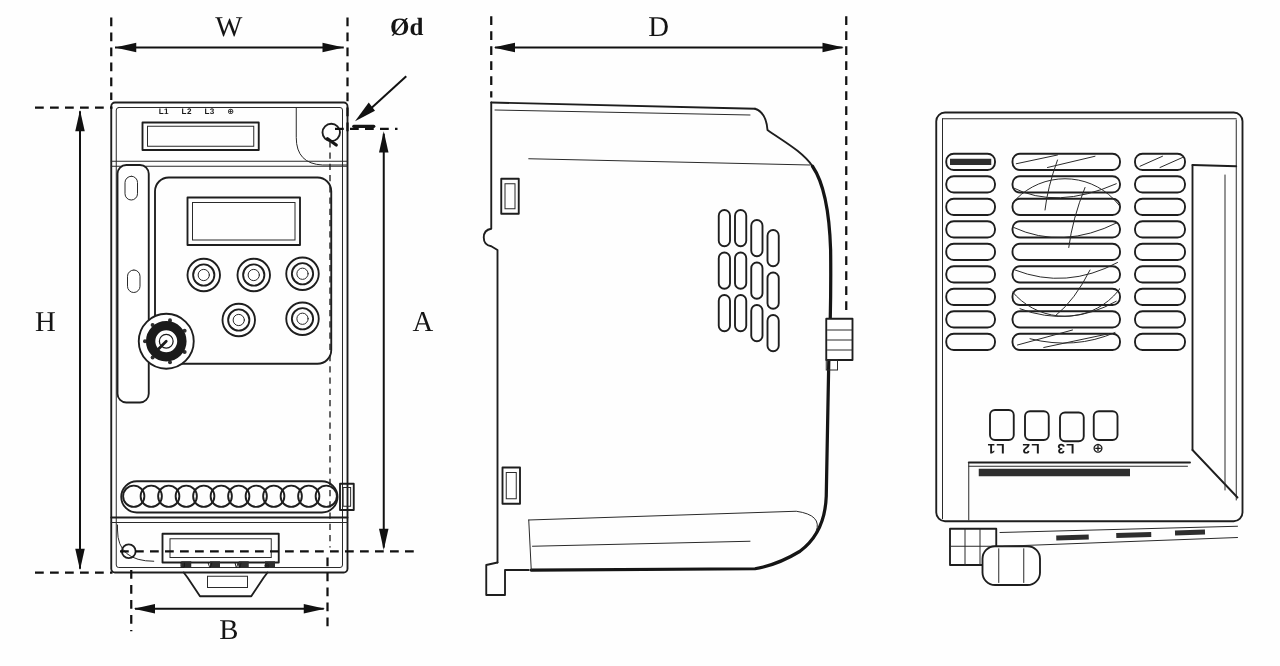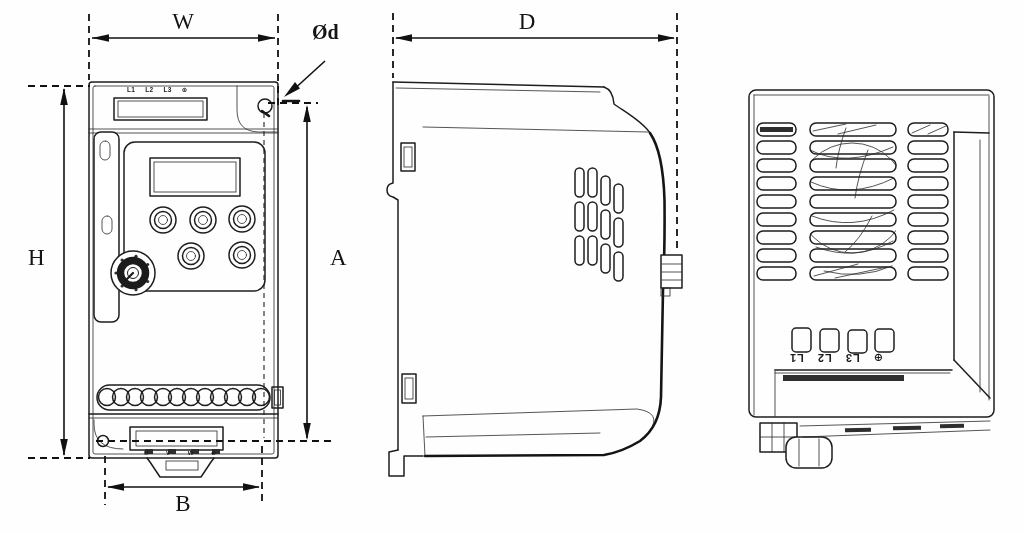--- a/index.html
+++ b/index.html
@@ -339,19 +339,19 @@
       <rect class="dark" x="940" y="424" width="24" height="4" transform="rotate(-1.5 952 426)"></rect>
     </g>
   </g>
 </svg>
 
 <span class="lbl center" style="left:183px;top:10px;">W</span>
 <span class="lbl center" style="left:527px;top:10px;">D</span>
 <span class="lbl" style="left:28px;top:246px;">H</span>
 <span class="lbl" style="left:330px;top:246px;">A</span>
 <span class="lbl center" style="left:183px;top:492px;">B</span>
-<span class="lbl lbl-dia" style="left:312px;top:22px;">Ød</span>
+<span class="lbl lbl-dia" style="left:312px;top:12px;">Ød</span>
 
 <span class="tiny t-top" style="left:127px;top:87px;">L1 L2 L3 ⊕</span>
 <span class="tiny t-bottom" style="left:144px;top:450px;">U V W ⊕</span>
 <span class="tiny t-rot" style="left:789px;top:352px;">⊕ L3 L2 L1</span>
 
 </div>
 
 </body></html>

